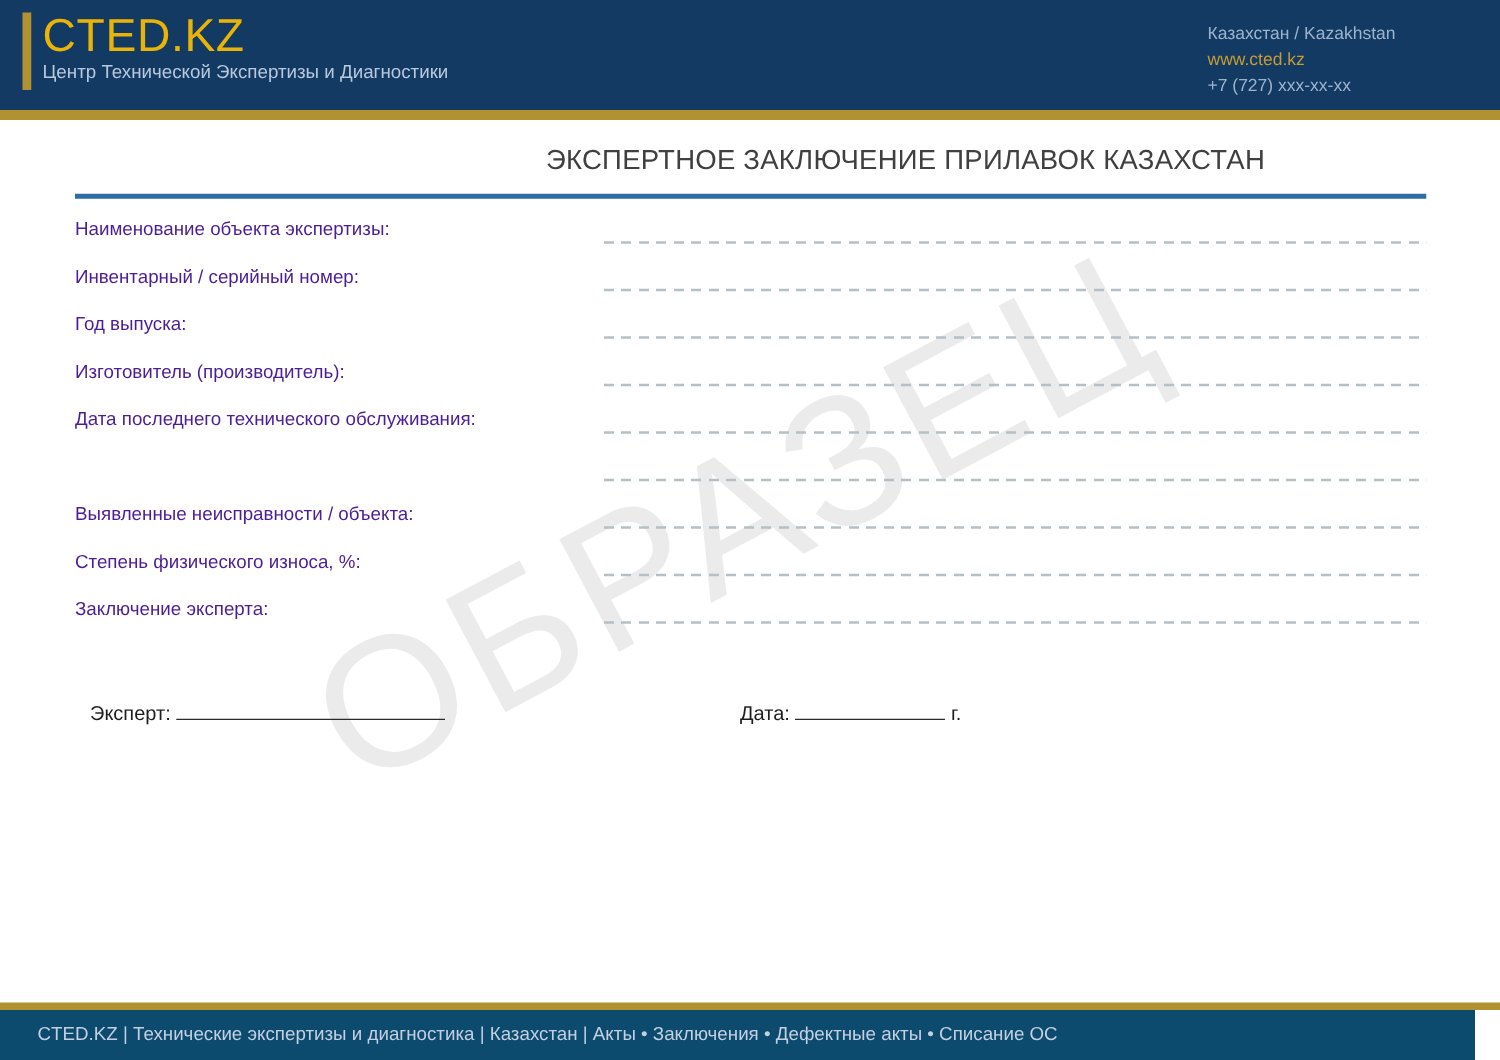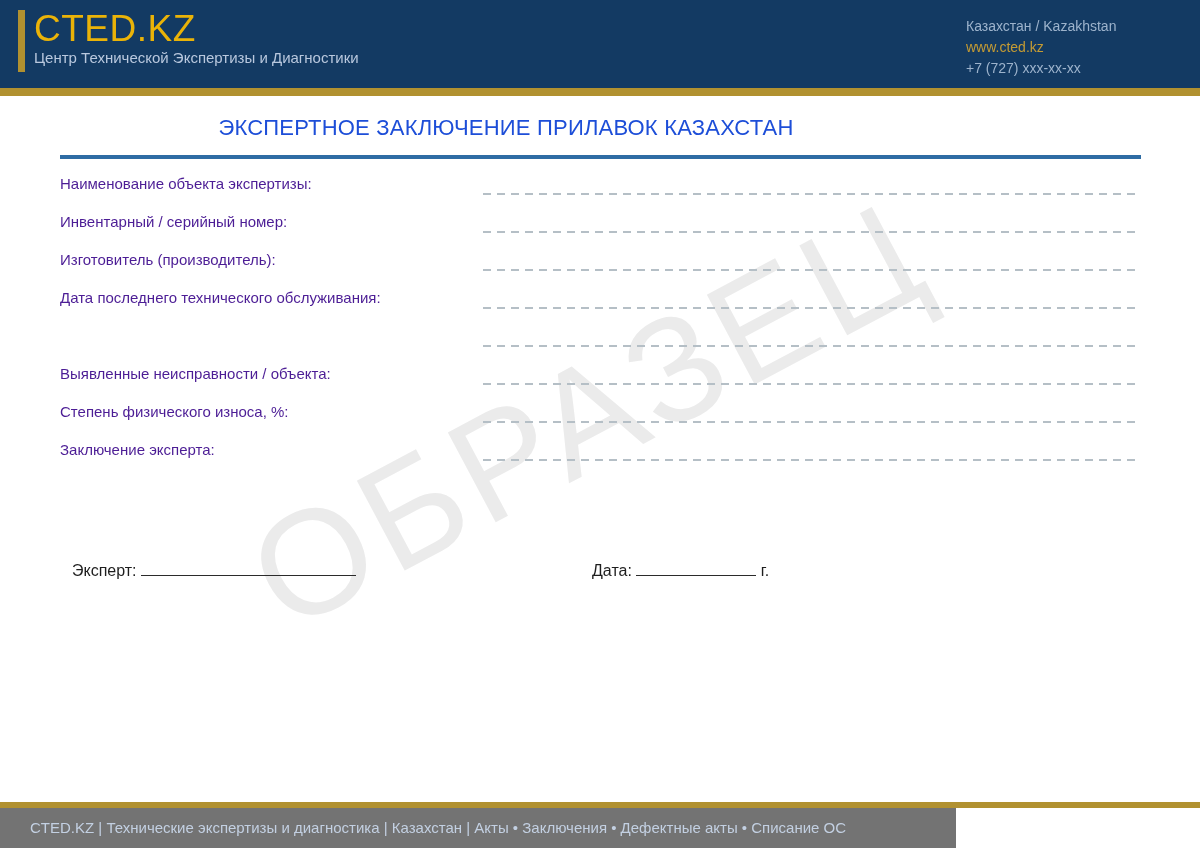--- a/index.html
+++ b/index.html
@@ -16,39 +16,39 @@
   .header-contact .site { color:#c59b33; }
 
   .gold-stripe-top { position:absolute; top:88px; left:0; width:1200px; height:8px; background:#b19130; z-index:2; }
 
   
   .watermark { position:absolute; left:0; top:0; width:1200px; height:848px; display:block; z-index:0; pointer-events:none; }
   .watermark span { position:absolute; left:220px; top:330px; font-size:148px; letter-spacing:6px; color:#ebebeb; transform:rotate(-28deg); transform-origin:center; white-space:nowrap; }
 
   
   .doc { position:absolute; left:0; top:96px; width:1200px; z-index:1; }
-  .doc-title { position:absolute; top:19px; left:0; width:1012px; text-align:center; font-size:22px; color:#1d4ed8; letter-spacing:0.2px; }
+  .doc-title { position:absolute; top:19px; left:0; width:1012px; text-align:right; font-size:22px; color:#404040; letter-spacing:0.2px; }
   .doc-rule { position:absolute; top:59px; left:60px; width:1081px; height:4px; background:#2e6ca4; }
 
   .fields { position:absolute; top:78px; left:60px; width:1081px; }
   .field-row { position:relative; height:38px; }
   .field-label { position:absolute; left:0; top:1px; font-size:15px; color:#4c1d95; }
   .field-line { position:absolute; left:423px; right:0; top:19px; height:2px;
     background:repeating-linear-gradient(90deg, #b5bfc6 0 8px, transparent 8px 14px); }
 
   .signature { position:absolute; top:466px; left:60px; width:1081px; font-size:16px; color:#1e1e1e;margin-left:12px; }
   .sig-row { position:relative; height:31px; }
   .sig-left { position:absolute; left:0; top:0; }
   .sig-right { position:absolute; left:520px; top:0; }
   .sig-line { display:inline-block; border-bottom:1.5px solid #2b2b2b; height:14px; vertical-align:baseline; }
   .w215 { width:215px; } .w200 { width:200px; } .w120 { width:120px; }
 
   
   .footer-gold { position:absolute; top:802px; left:0; width:1200px; height:6px; background:#b19130; z-index:2; }
-  .footer { position:absolute; top:808px; left:0; width:956px; height:40px; background:#737373; z-index:2;padding-left:44px; }
+  .footer { position:absolute; top:808px; left:0; width:1180px; height:40px; background:#0c4a6e; z-index:2;padding-left:44px; }
   .footer-text { position:absolute; left:30px; top:0; height:40px; line-height:40px; font-size:15px; color:#c3d0e2; white-space:nowrap; }
 </style>
 </head>
 <body>
 
 <div class="page">
 
   <div class="header">
     <div class="logo-bar"></div>
     <div class="logo-text">CTED.KZ</div>
@@ -69,20 +69,24 @@
     <div class="doc-title">ЭКСПЕРТНОЕ ЗАКЛЮЧЕНИЕ ПРИЛАВОК КАЗАХСТАН</div>
     <div class="doc-rule"></div>
 
     <div class="fields">
       <div class="field-row">
         <span class="field-label">Наименование объекта экспертизы:</span>
         <span class="field-line"></span>
       </div>
       <div class="field-row">
         <span class="field-label">Инвентарный / серийный номер:</span>
+        <span class="field-line"></span>
+      </div>
+      <div class="field-row">
+        <span class="field-label">Год выпуска:</span>
         <span class="field-line"></span>
       </div>
       <div class="field-row">
         <span class="field-label">Изготовитель (производитель):</span>
         <span class="field-line"></span>
       </div>
       <div class="field-row">
         <span class="field-label">Дата последнего технического обслуживания:</span>
         <span class="field-line"></span>
       </div>

